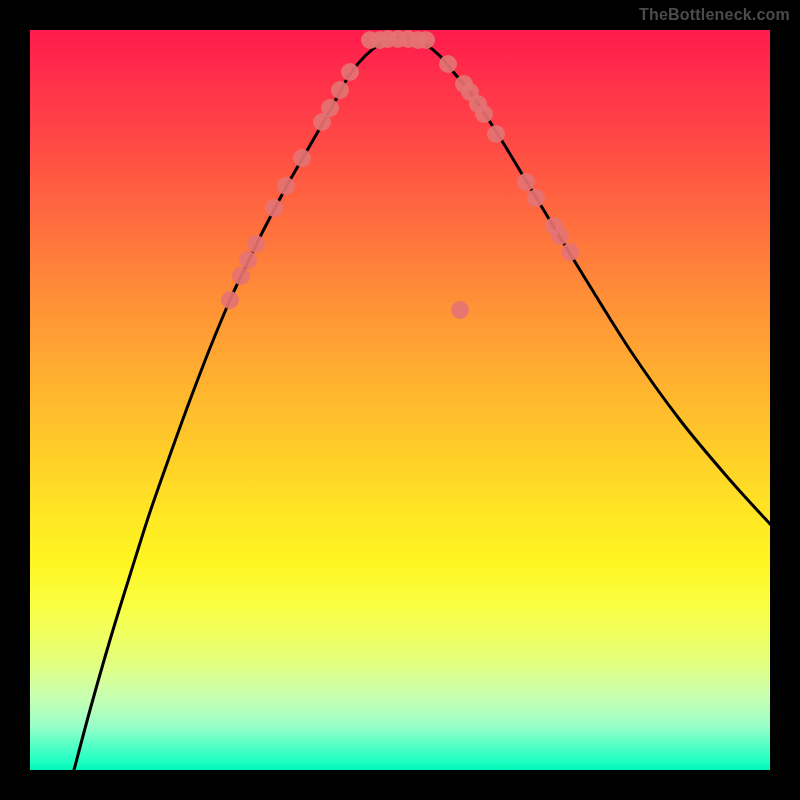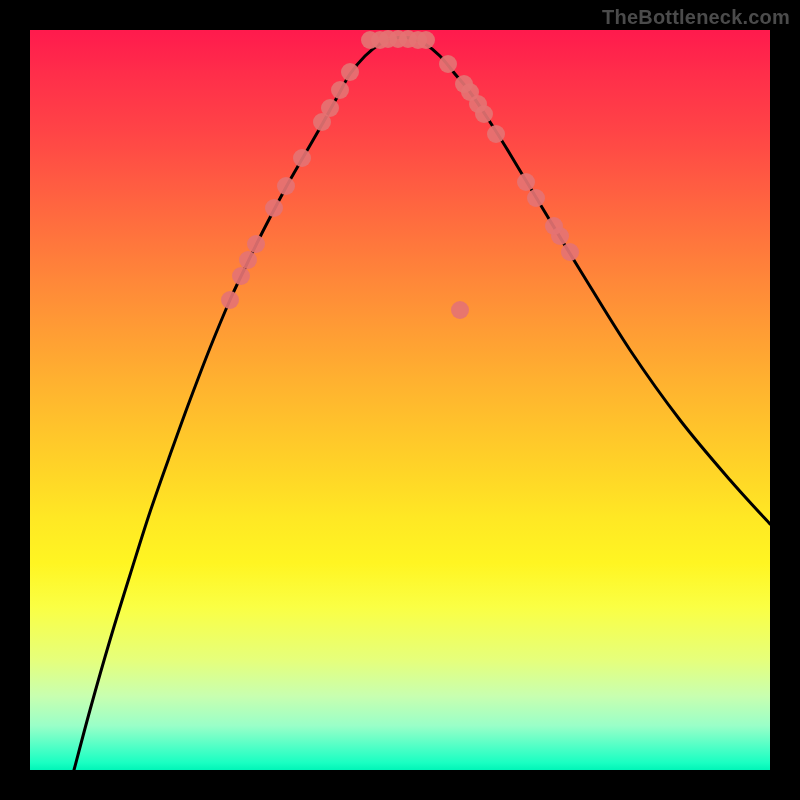--- a/index.html
+++ b/index.html
@@ -48,21 +48,21 @@
       #4cffc6 97%,
       #1affc2 99%,
       #00f5b8 100%
     );
   }
   .watermark {
     position: absolute;
     top: 6px;
     right: 10px;
     color: #4b4b4b;
-    font-size: 20px;
+    font-size: 16px;
     font-weight: 600;
     letter-spacing: 0.2px;
   }
   svg.curve-layer {
     position: absolute;
     inset: 0;
     width: 740px;
     height: 740px;
   }
 </style>

